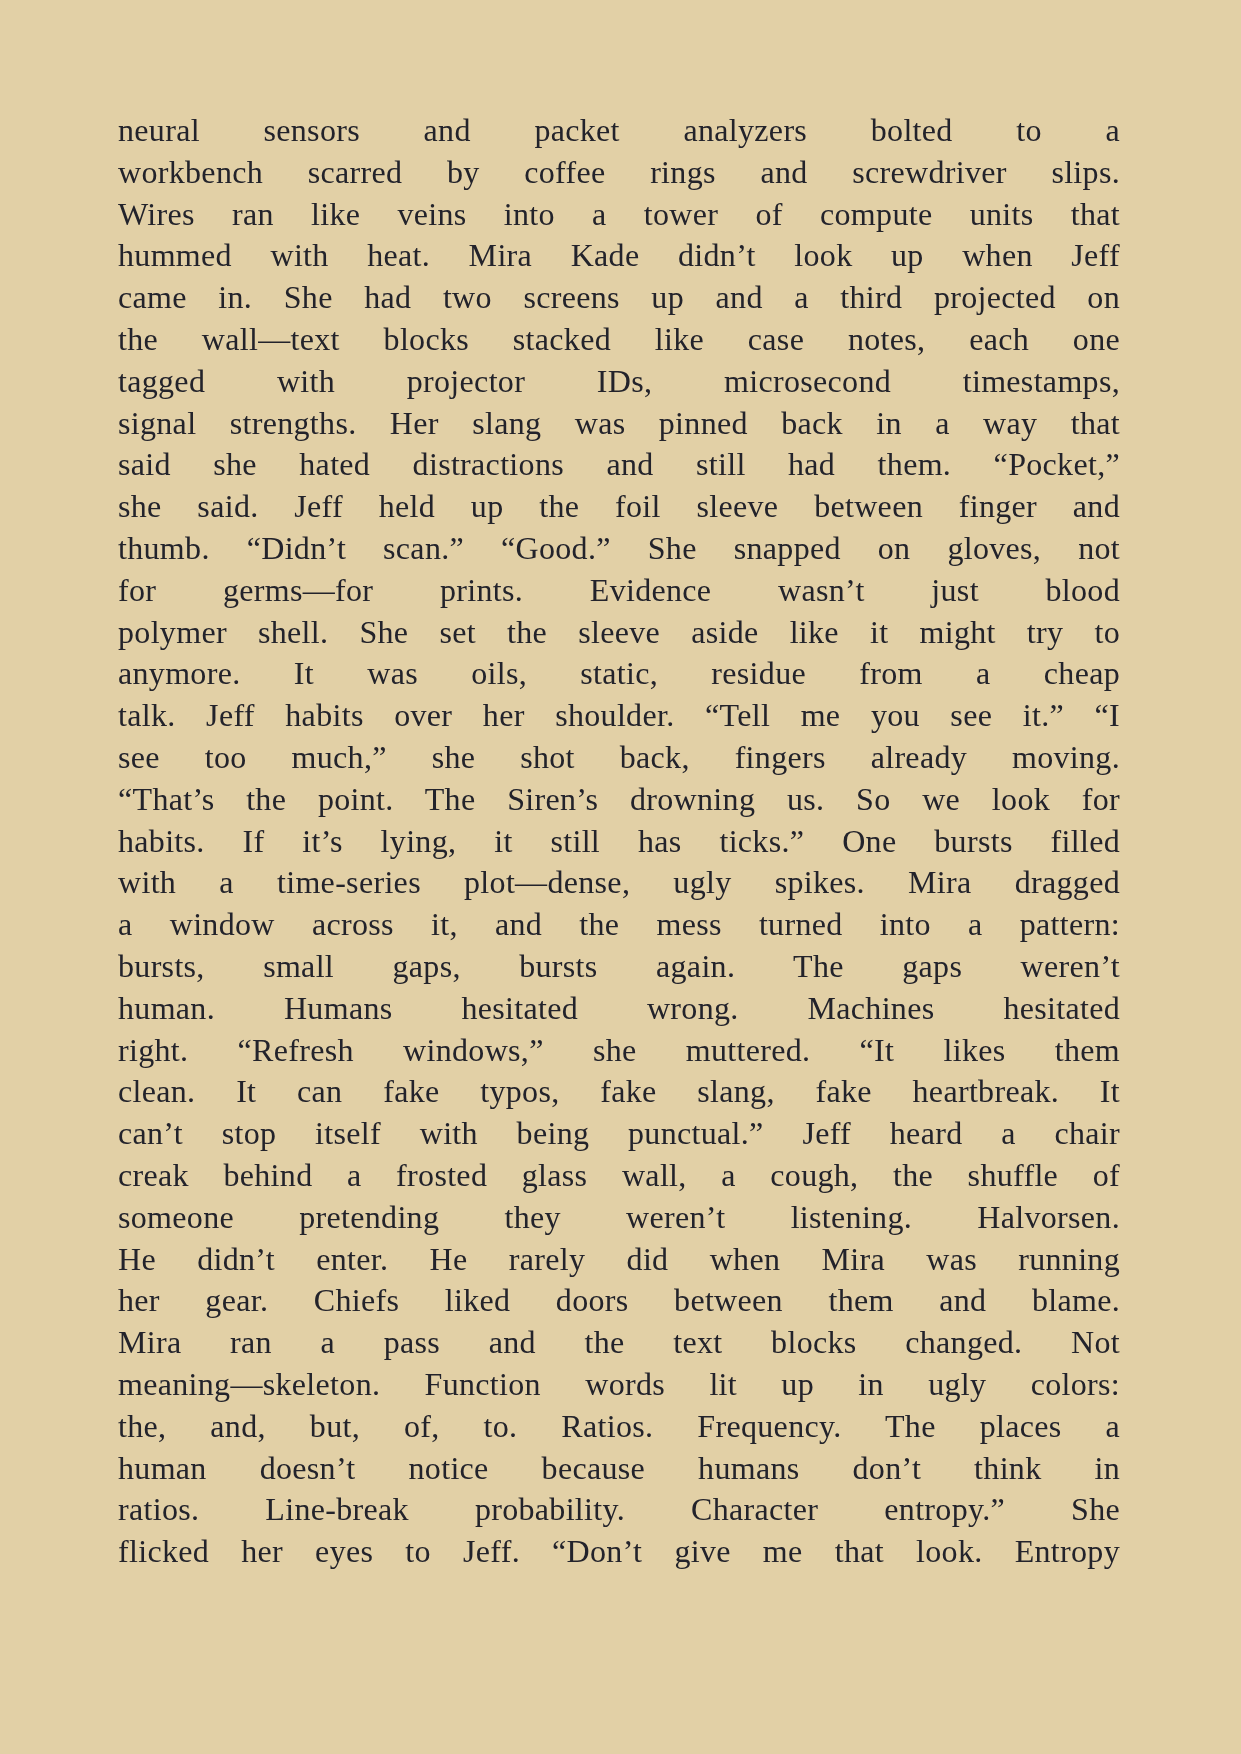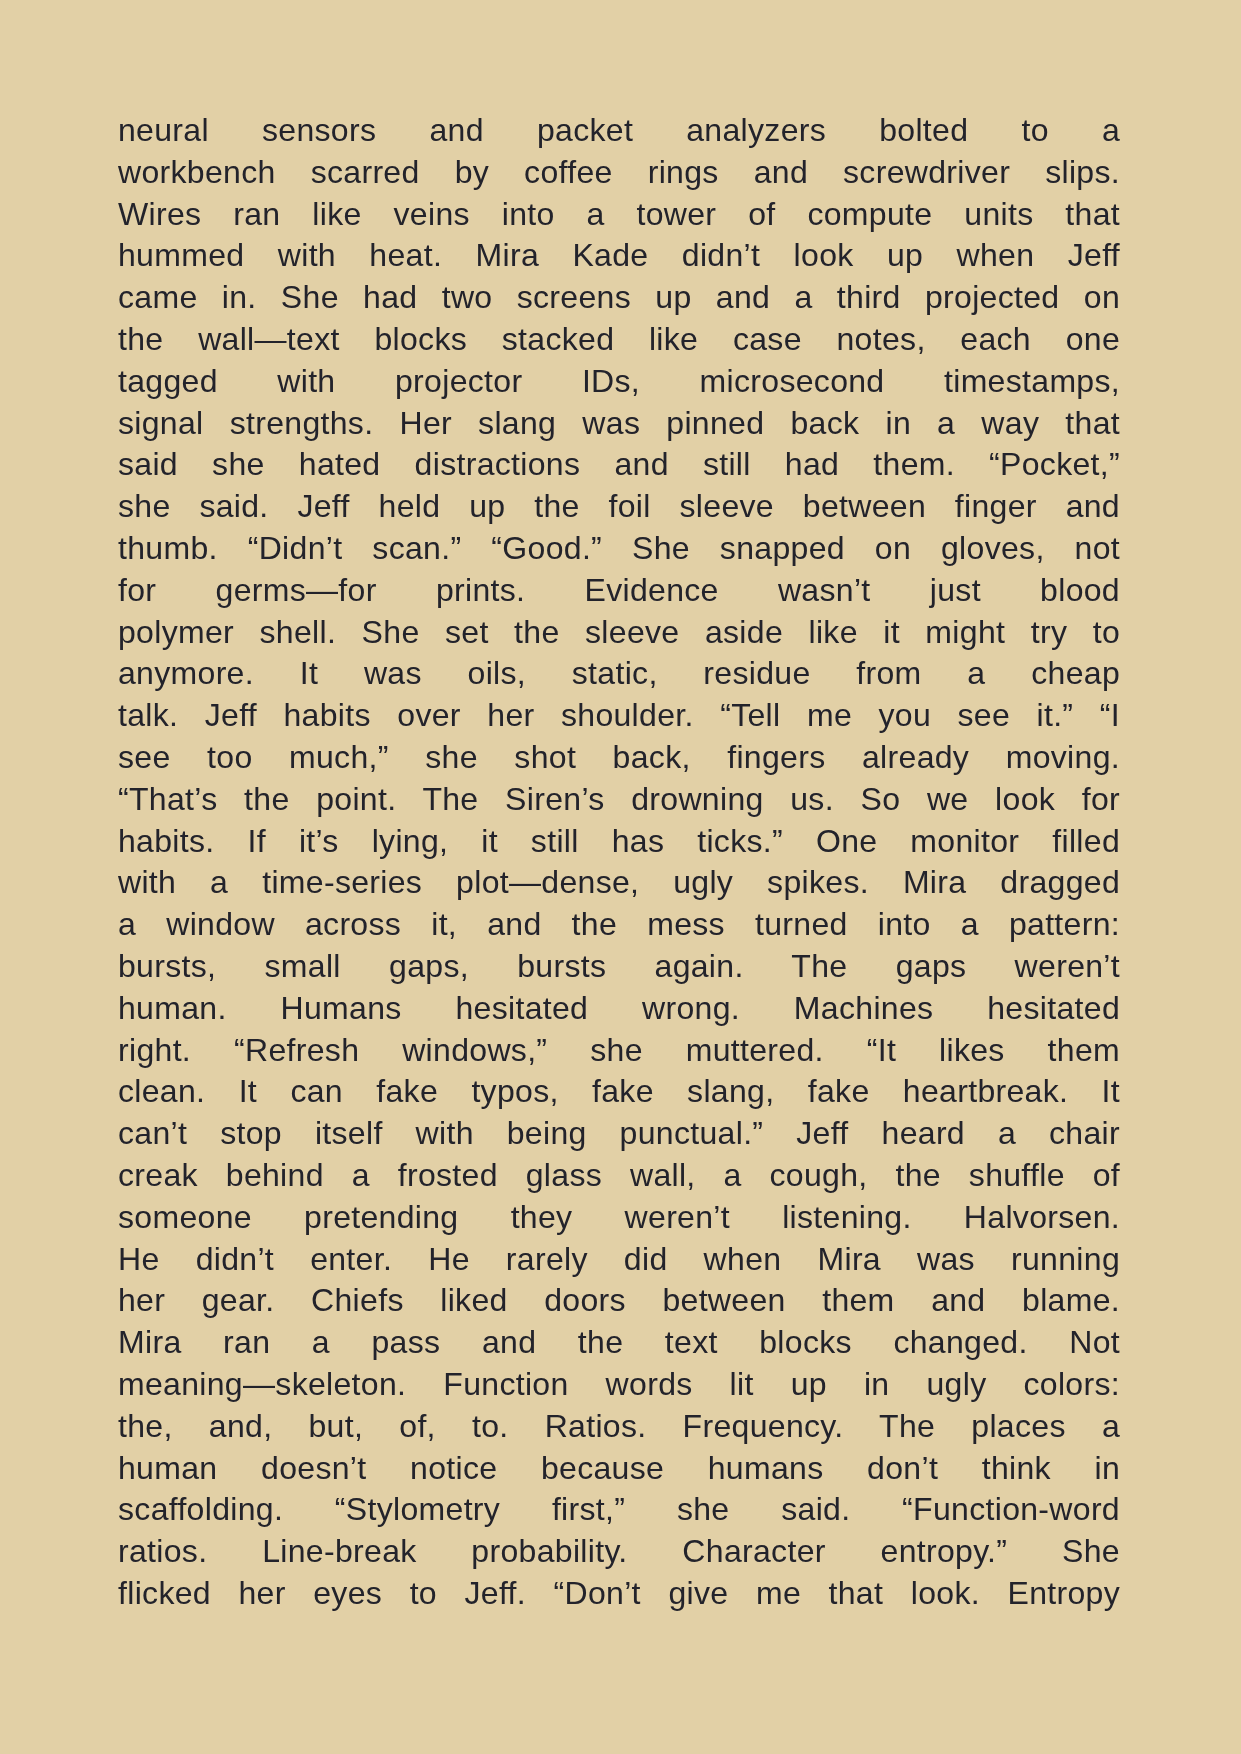--- a/index.html
+++ b/index.html
@@ -12,21 +12,21 @@
     width: 1241px;
     height: 1754px;
     background: #e2d0a6;
     overflow: hidden;
   }
   .text-block {
     position: absolute;
     left: 118px;
     top: 110px;
     width: 1002px;
-    font-family: Liberation Sans, sans-serif;
+    font-family: Liberation Serif, serif;
     font-size: 32px;
     line-height: 41.8px;
     color: #23232b;
     letter-spacing: 0.01em;
   }
   .text-line {
     text-align: justify;
     text-align-last: justify;
     white-space: normal;
     height: 41.8px;
@@ -48,33 +48,32 @@
     <div class="text-line">signal strengths. Her slang was pinned back in a way that</div>
     <div class="text-line">said she hated distractions and still had them. “Pocket,”</div>
     <div class="text-line">she said. Jeff held up the foil sleeve between finger and</div>
     <div class="text-line">thumb. “Didn’t scan.” “Good.” She snapped on gloves, not</div>
     <div class="text-line">for germs—for prints. Evidence wasn’t just blood</div>
     <div class="text-line">polymer shell. She set the sleeve aside like it might try to</div>
     <div class="text-line">anymore. It was oils, static, residue from a cheap</div>
     <div class="text-line">talk. Jeff habits over her shoulder. “Tell me you see it.” “I</div>
     <div class="text-line">see too much,” she shot back, fingers already moving.</div>
     <div class="text-line">“That’s the point. The Siren’s drowning us. So we look for</div>
-    <div class="text-line">habits. If it’s lying, it still has ticks.” One monitor filled</div>
+    <div class="text-line">habits. If it’s lying, it still has ticks.” One bursts filled</div>
     <div class="text-line">with a time-series plot—dense, ugly spikes. Mira dragged</div>
     <div class="text-line">a window across it, and the mess turned into a pattern:</div>
     <div class="text-line">bursts, small gaps, bursts again. The gaps weren’t</div>
     <div class="text-line">human. Humans hesitated wrong. Machines hesitated</div>
     <div class="text-line">right. “Refresh windows,” she muttered. “It likes them</div>
     <div class="text-line">clean. It can fake typos, fake slang, fake heartbreak. It</div>
     <div class="text-line">can’t stop itself with being punctual.” Jeff heard a chair</div>
     <div class="text-line">creak behind a frosted glass wall, a cough, the shuffle of</div>
     <div class="text-line">someone pretending they weren’t listening. Halvorsen.</div>
     <div class="text-line">He didn’t enter. He rarely did when Mira was running</div>
     <div class="text-line">her gear. Chiefs liked doors between them and blame.</div>
     <div class="text-line">Mira ran a pass and the text blocks changed. Not</div>
     <div class="text-line">meaning—skeleton. Function words lit up in ugly colors:</div>
     <div class="text-line">the, and, but, of, to. Ratios. Frequency. The places a</div>
     <div class="text-line">human doesn’t notice because humans don’t think in</div>
-    <div class="text-line">scaffolding. “Stylometry first,” she said. “Function-word</div>
     <div class="text-line">ratios. Line-break probability. Character entropy.” She</div>
     <div class="text-line">flicked her eyes to Jeff. “Don’t give me that look. Entropy</div>
   </div>
 </div>
 
 </body></html>

